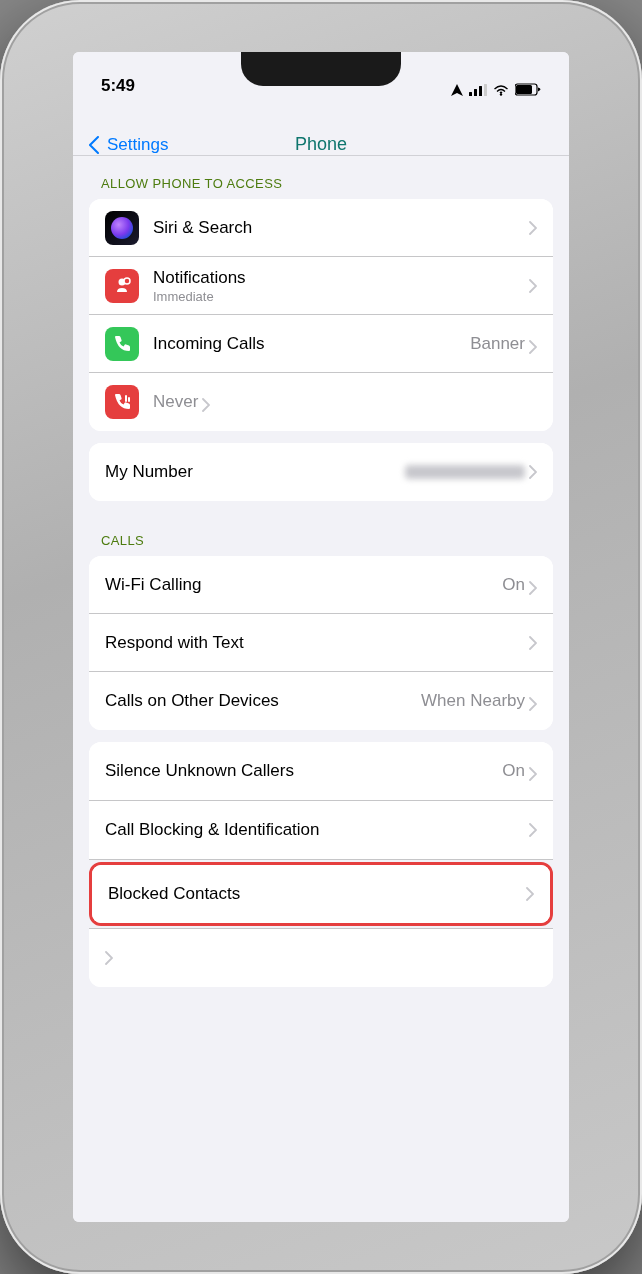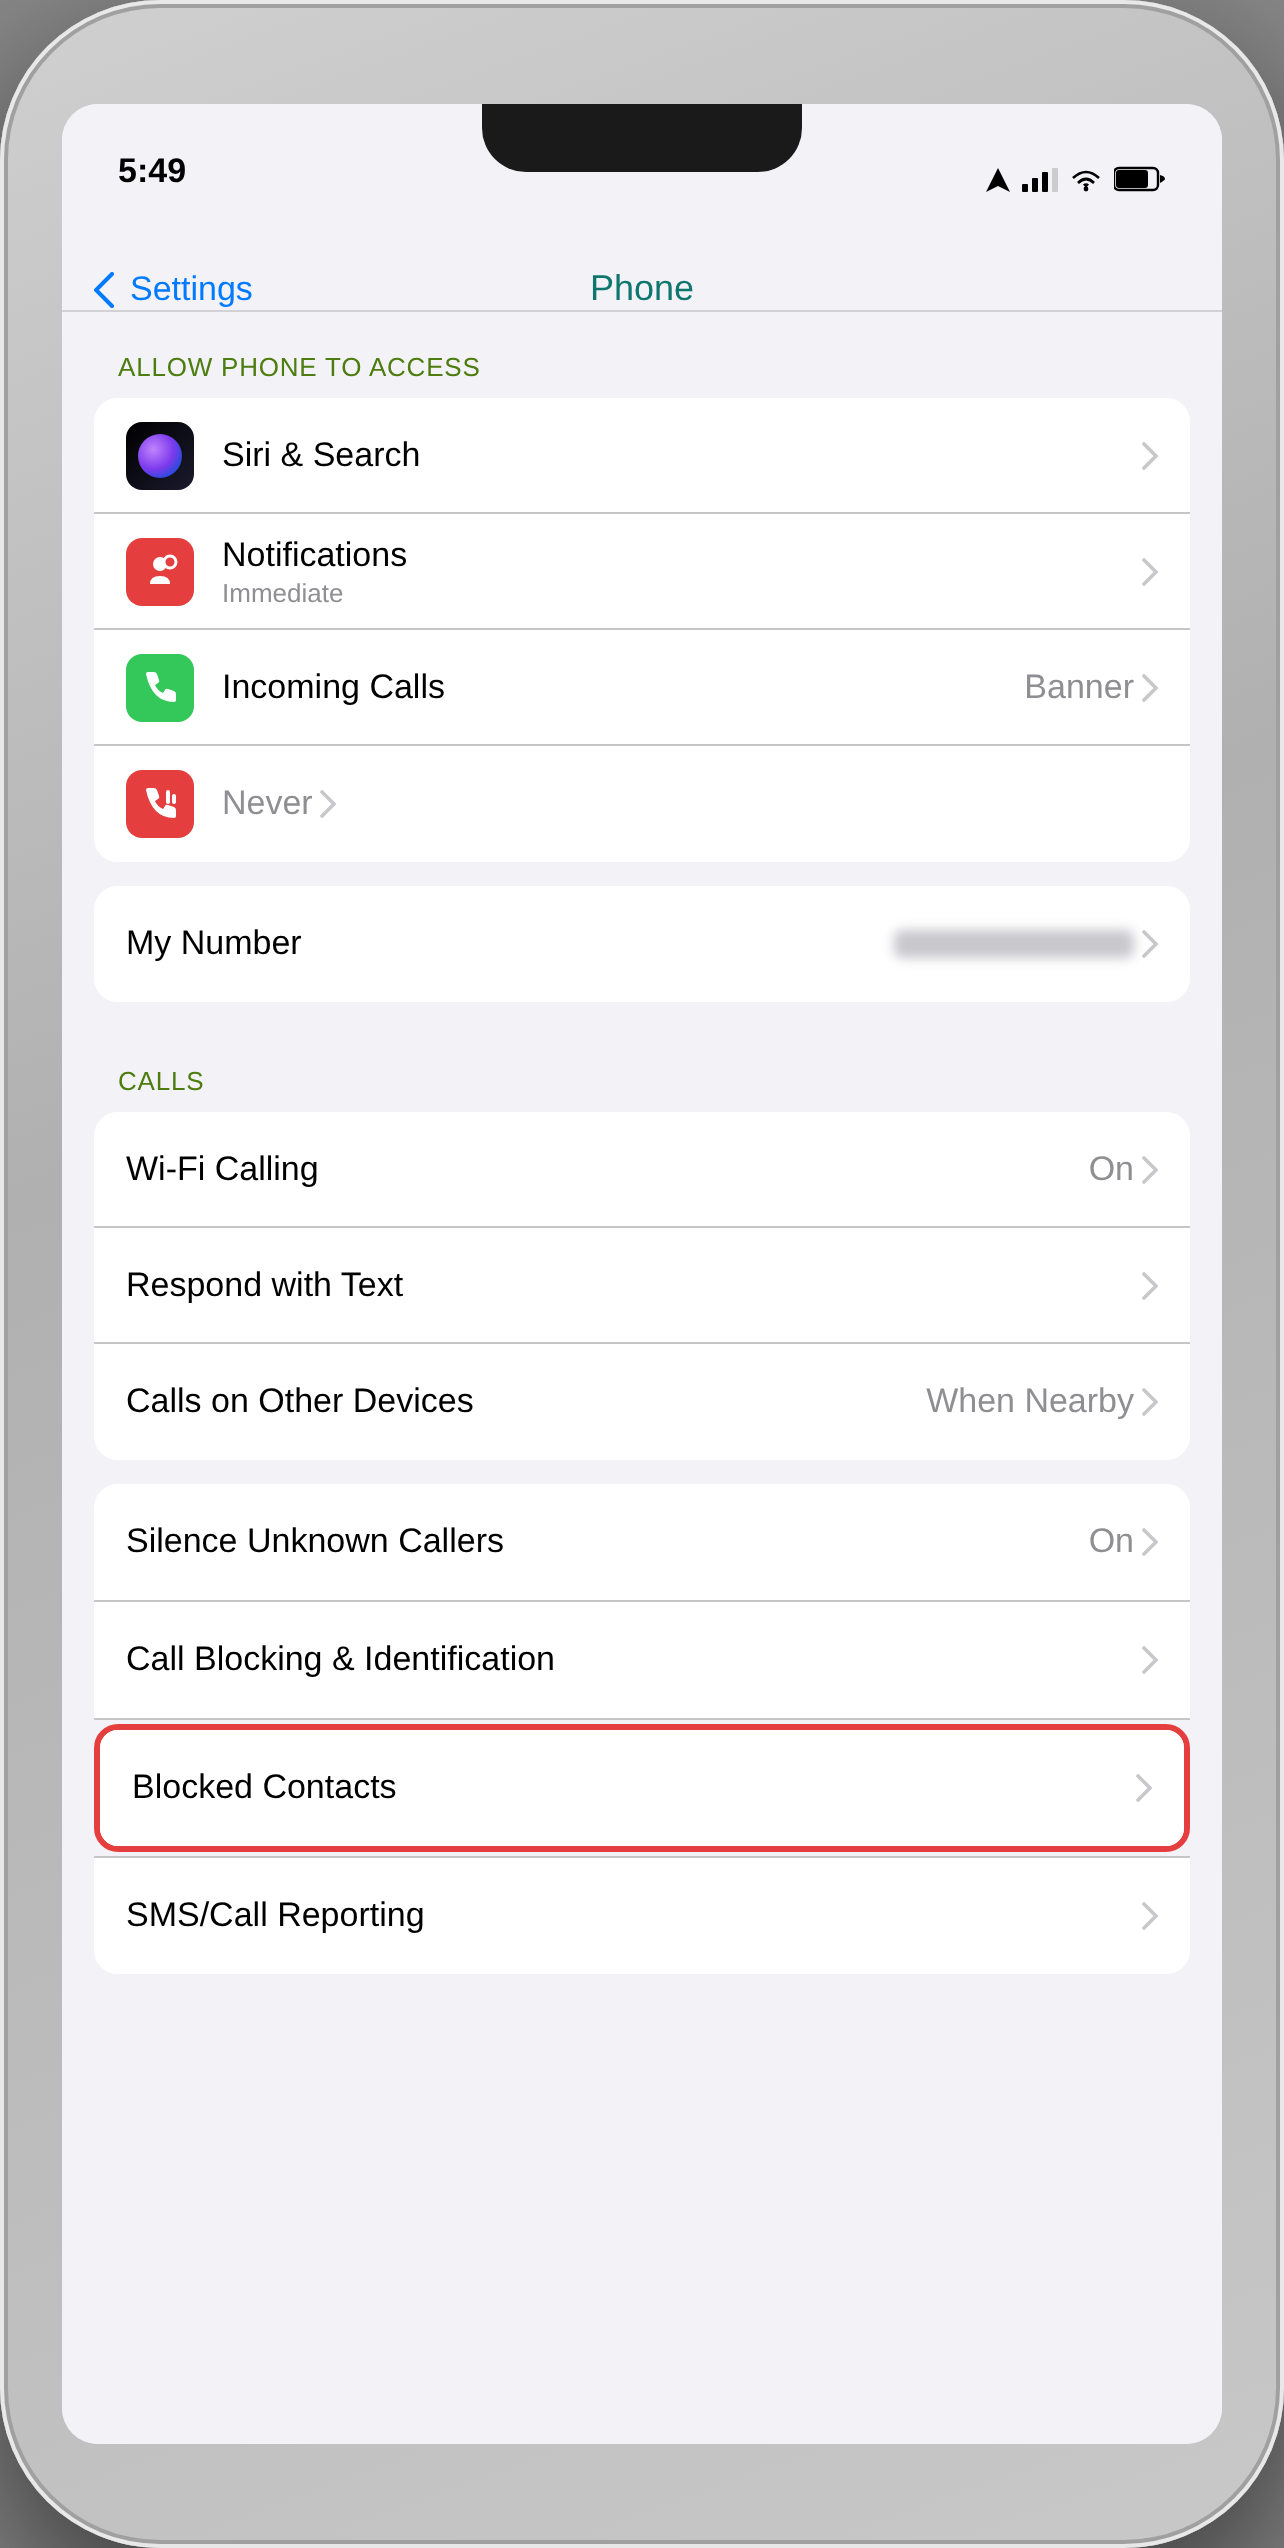--- a/index.html
+++ b/index.html
@@ -22,24 +22,24 @@
       box-shadow:
         inset 0 0 0 2px #e8e8e8,
         inset 0 0 0 4px #a0a0a0,
         0 30px 80px rgba(0,0,0,0.6);
       display: flex;
       justify-content: center;
       align-items: center;
     }
 
     .phone-screen {
-      width: 580px;
+      width: 496px;
       height: 1170px;
       background: #f2f2f7;
-      border-radius: 18px;
+      border-radius: 6px;
       overflow: hidden;
       position: relative;
     }
 
     
     .status-bar {
       height: 50px;
       background: #f2f2f7;
       display: flex;
       align-items: flex-end;
@@ -176,21 +176,21 @@
     }
 
     .row-subtitle {
       font-size: 13px;
       color: #8e8e93;
       margin-top: 1px;
     }
 
     .row-right {
       display: flex;
-      align-items: center;
+      align-items: flex-end;
       gap: 4px;
     }
 
     .row-value {
       font-size: 17px;
       color: #8e8e93;
     }
 
     
     .blurred-number {
@@ -430,23 +430,20 @@
             <div class="row-right">
               <svg width="8" height="14" viewBox="0 0 8 14" fill="#c7c7cc">
                 <path d="M1 1 L7 7 L1 13" stroke="#c7c7cc" stroke-width="1.8" fill="none" stroke-linecap="round"></path>
               </svg>
             </div>
           </div>
         </div>
 
         <div style="background:#fff; border-radius:0 0 12px 12px; overflow:hidden; border-top: 0.5px solid #c6c6c8;">
           <div class="settings-row" style="border-radius:0; margin:0; border-bottom:none;">
-            <div class="row-content">
-              <span class="row-title">SMS/Call Reporting</span>
-            </div>
             <div class="row-right">
               <svg width="8" height="14" viewBox="0 0 8 14" fill="#c7c7cc">
                 <path d="M1 1 L7 7 L1 13" stroke="#c7c7cc" stroke-width="1.8" fill="none" stroke-linecap="round"></path>
               </svg>
             </div>
           </div>
         </div>
 
       </div>
 

